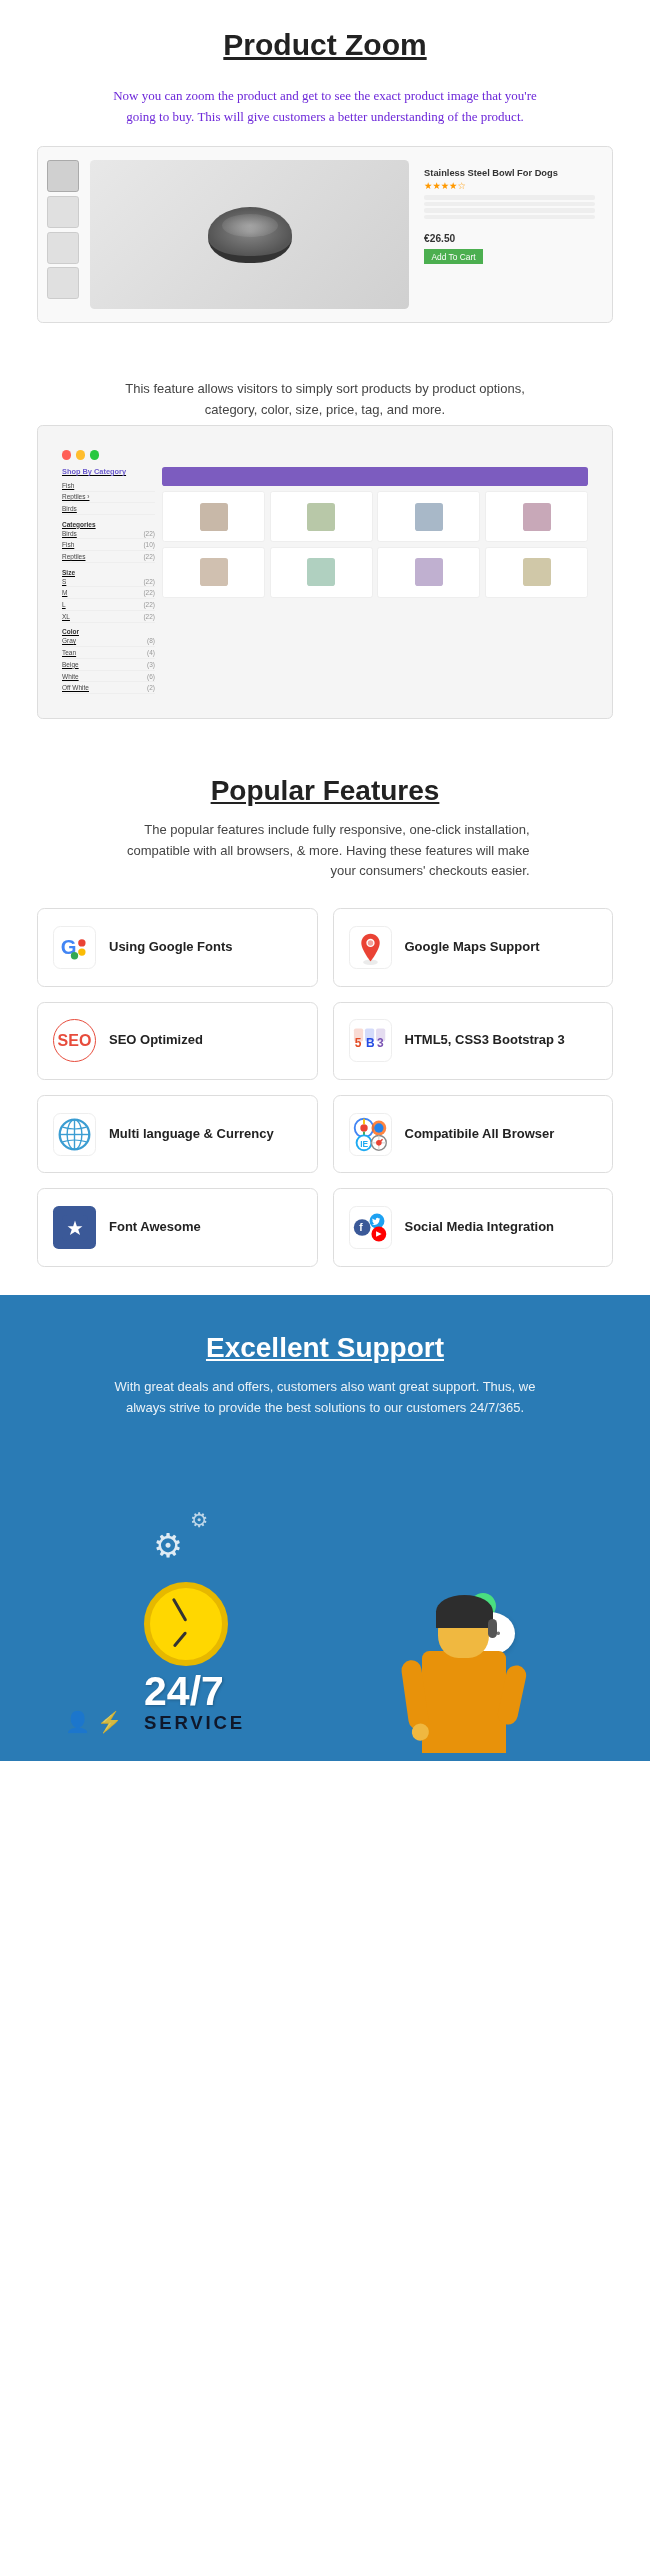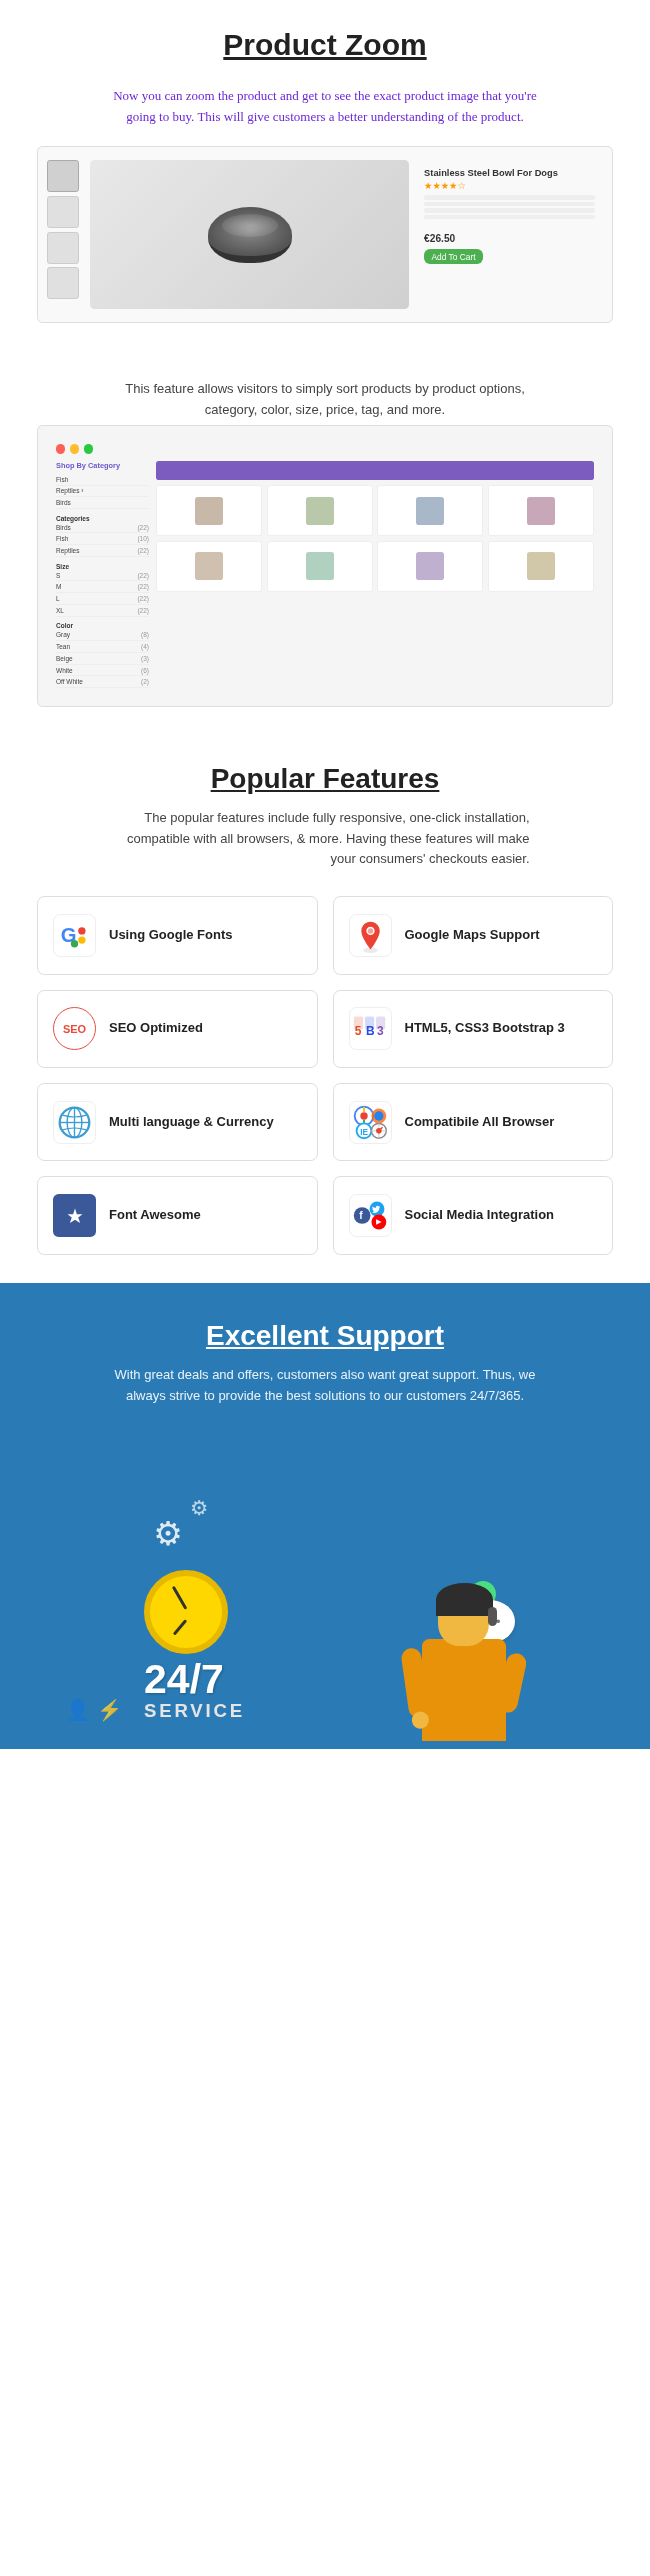--- a/index.html
+++ b/index.html
@@ -116,21 +116,21 @@
     }
     .zoom-product-info .pline {
       background: #eee;
       height: 4.6px;
       border-radius: 1.9px;
       margin: 1.9px 0;
     }
     .zoom-product-info .pbutton {
       background: #4CAF50;
       color: #fff;
-      border-radius: 6px;
+      border-radius: 0;
       padding: 2.8px 7.4px;
       font-size: 8.4px;
       margin-top: 4.6px;
       display: inline-block;
     }
     .zoom-product-info .pprice {
       font-size: 10.2px;
       font-weight: bold;
       color: #333;
       margin-top: 14px;
@@ -156,21 +156,22 @@
     }
     .filter-mockup-box {
       border: 0.9px solid #ddd;
       border-radius: 5.6px;
       overflow: hidden;
       margin: 0 auto;
       width: 100%;
       max-width: 576px;
       background: #f5f5f5;
       min-height: 242px;
-      padding: 18px;
+      padding: 24px;
+      text-decoration: underline;
     }
     .filter-browser-bar {
       display: flex;
       align-items: center;
       gap: 4.6px;
       margin-bottom: 7.4px;
     }
     .browser-dot {
       width: 9.3px;
       height: 9.3px;
@@ -441,21 +442,21 @@
     .text-247 {
       font-size: 41px;
       font-weight: 900;
       color: #fff;
       line-height: 1;
       text-shadow: 0.9px 0.9px 2.8px rgba(0,0,0,0.25);
     }
     .text-service {
       font-size: 18.6px;
       font-weight: 900;
-      color: #e5e5e5;
+      color: #0f172a;
       letter-spacing: 2.8px;
     }
 
     .right-group {
       position: relative;
       margin-bottom: 0;
     }
 
     .map-pin-top {
       position: absolute;
@@ -696,21 +697,21 @@
           <path d="M19 4C13.48 4 9 8.48 9 14c0 7.5 10 20 10 20s10-12.5 10-20c0-5.52-4.48-10-10-10z" fill="#EA4335"></path>
           <circle cx="19" cy="14" r="4.5" fill="white"></circle>
           <circle cx="19" cy="14" r="3" fill="#EA4335" opacity="0.5"></circle>
         </svg>
       </div>
       <span class="feature-label">Google Maps Support</span>
     </div>
 
     <div class="feature-card">
       <div class="feature-icon seo">
-        <span style="font-size:11px;font-weight:900;color:#e74c3c;">SEO</span>
+        <span style="font-size:16px;font-weight:900;color:#e74c3c;">SEO</span>
       </div>
       <span class="feature-label">SEO Optimized</span>
     </div>
 
     <div class="feature-card">
       <div class="feature-icon html5">
         <div class="html5-icon">
           <svg width="35" height="35" viewBox="0 0 38 38" style="font-size:22px">
             <text x="2" y="26" font-size="13" font-weight="900" fill="#e34c26">5</text>
             <text x="14" y="26" font-size="13" font-weight="900" fill="#264de4">B</text>

